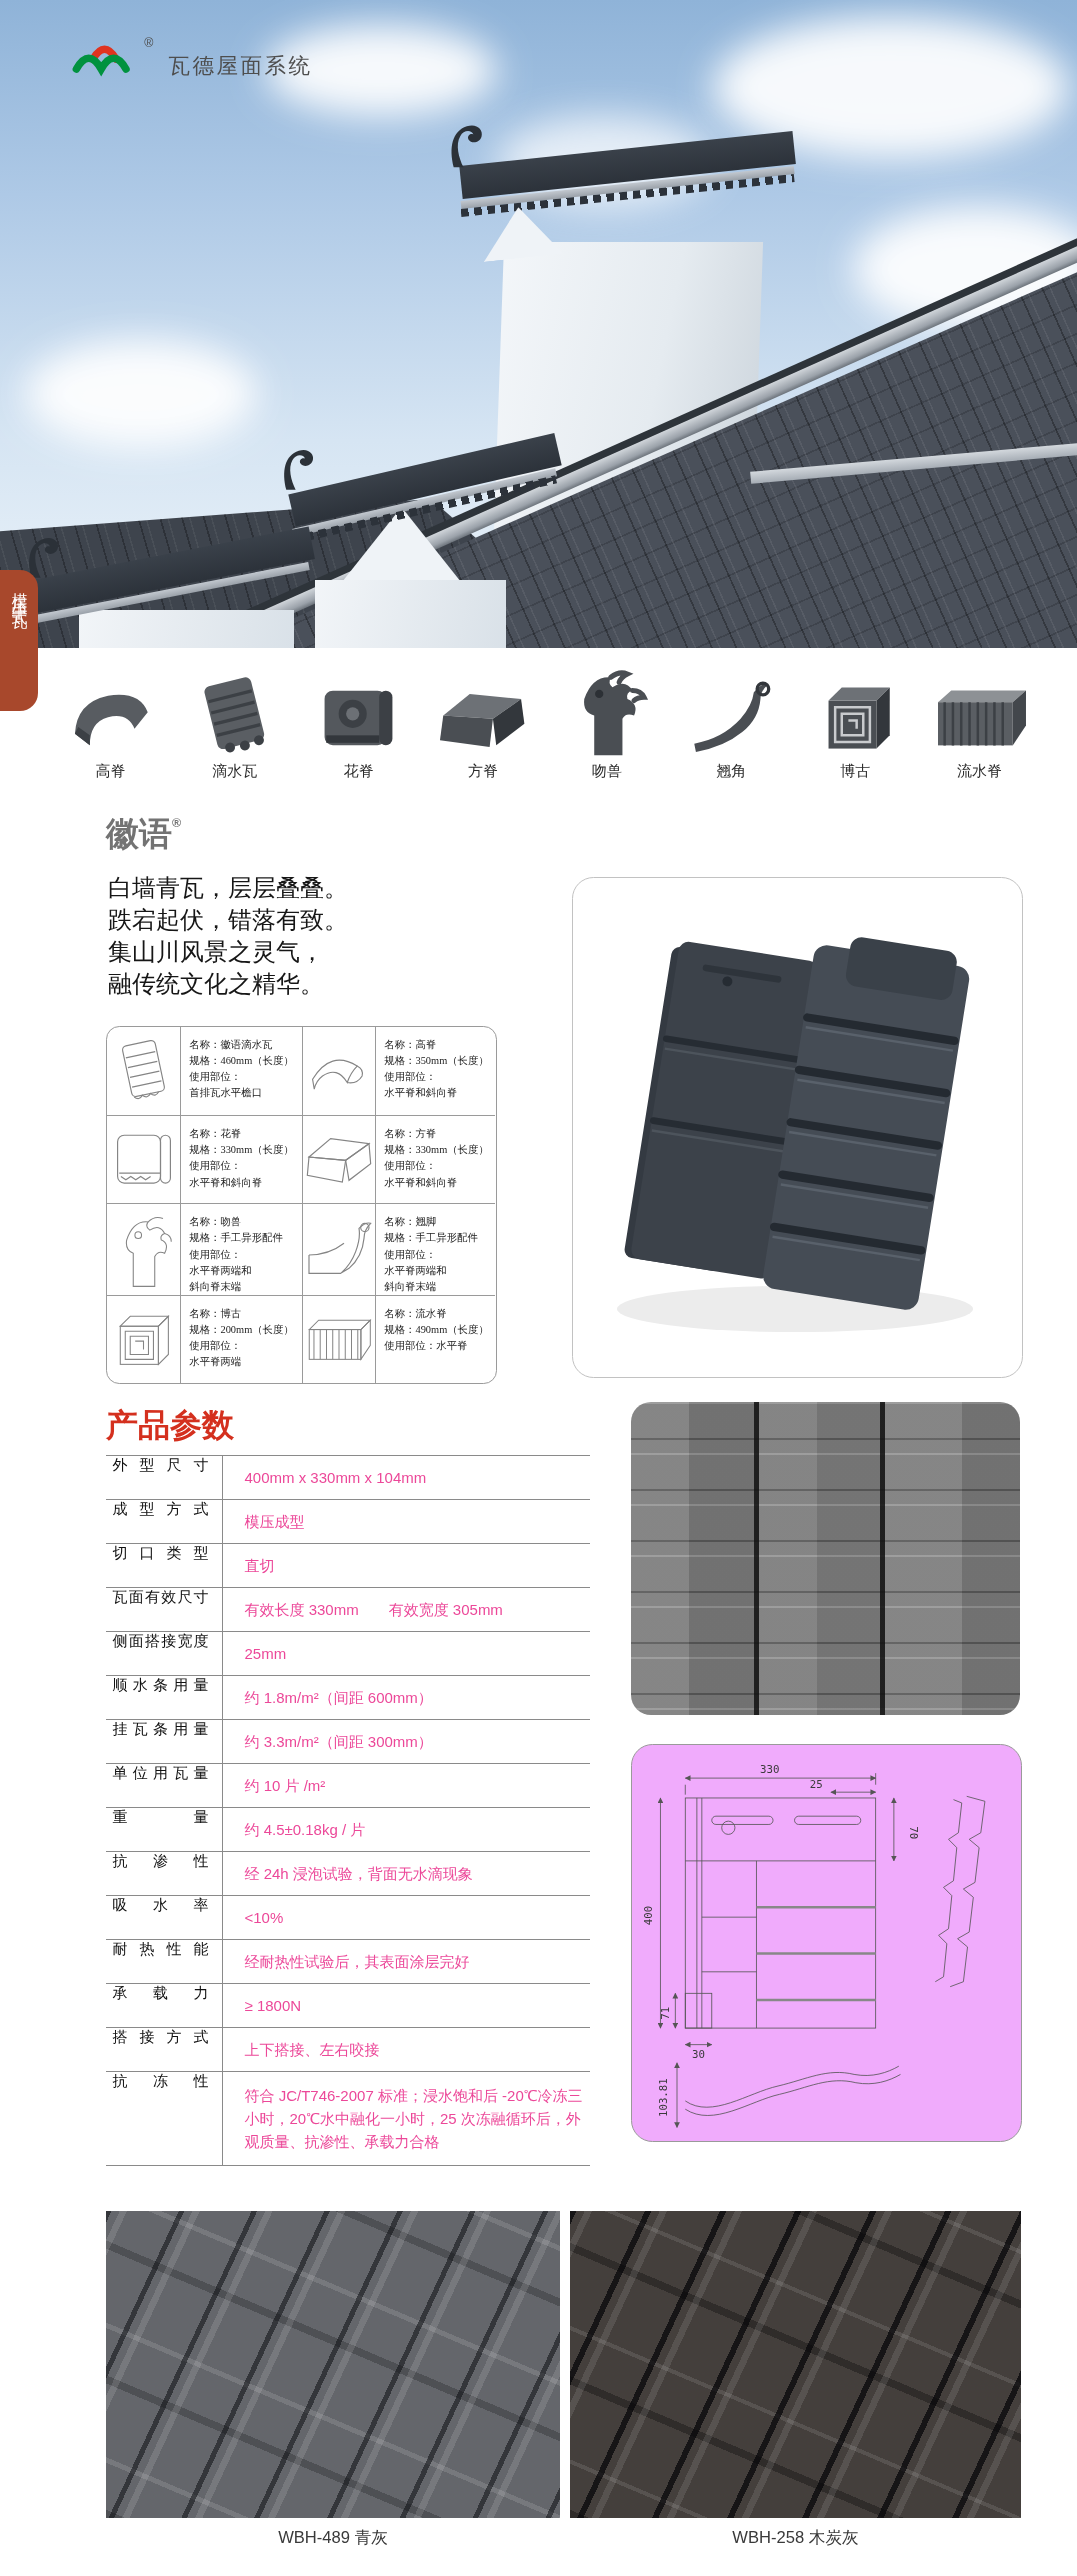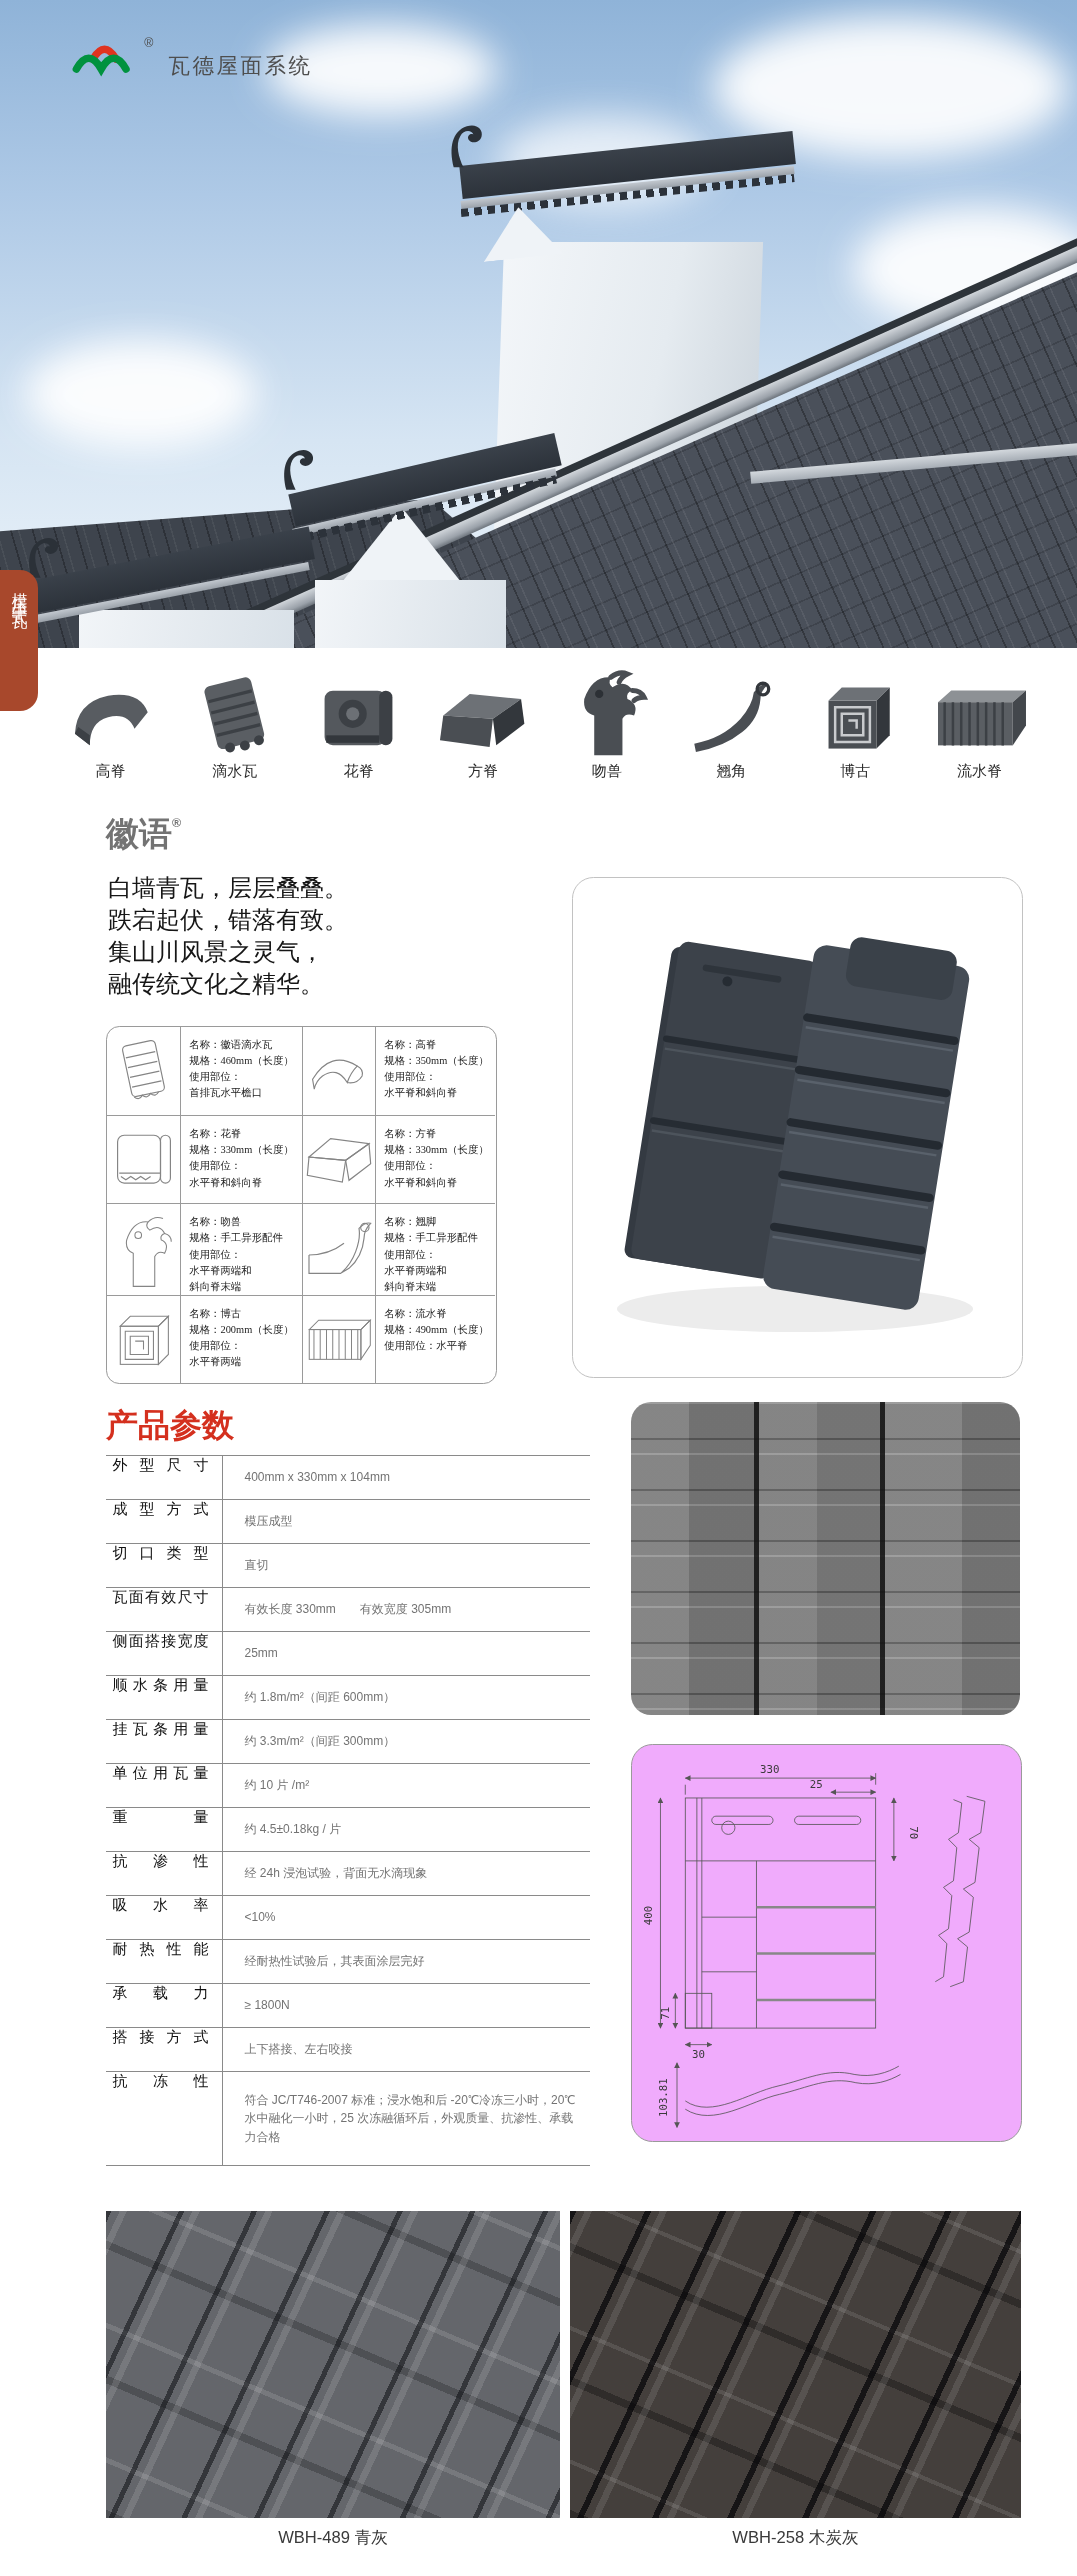--- a/index.html
+++ b/index.html
@@ -73,21 +73,21 @@
       border:0.8px solid #c2c2c2;border-radius:21.5px;overflow:hidden;}
 
   
   .params-title{position:absolute;left:106px;top:1404px;font-size:32px;font-weight:bold;color:#d4301e;text-align:right;}
   .ptable{position:absolute;left:106px;top:1455px;width:484px;}
   .prow{display:flex;border-top:0.8px solid #8a8a8a;min-height:43px;align-items:stretch;}
   .prow:last-child{border-bottom:0.8px solid #8a8a8a;}
   .plabel{width:116px;border-right:0.8px solid #8a8a8a;display:flex;align-items:flex-start;}
   .plabel span{display:block;width:96px;padding:0 10px 0 6.6px;font-size:15px;color:#111;
       text-align:justify;text-align-last:justify;}
-  .pvalue{flex:1;display:flex;align-items:center;padding:6.6px 6.6px 6.6px 21.5px;font-size:12px;color:#737373;line-height:1.55;}
+  .pvalue{flex:1;display:flex;align-items:center;padding:6.6px 6.6px 6.6px 21.5px;font-size:15px;color:#ec4899;line-height:1.55;}
 
   
   .texture-card{position:absolute;left:631px;top:1402px;width:389px;height:313px;border-radius:20px;
       background-color:#7e7e7e;
       background-image:
         linear-gradient(90deg, rgba(255,255,255,.06) 0 58px, rgba(0,0,0,.10) 58px 123px, rgba(15,15,15,.85) 123px 128px,
           rgba(255,255,255,.05) 128px 186px, rgba(0,0,0,.08) 186px 249px, rgba(15,15,15,.85) 249px 254px,
           rgba(255,255,255,.06) 254px 331px, rgba(0,0,0,.10) 331px 389px),
         repeating-linear-gradient(180deg, rgba(255,255,255,.20) 0 1.7px, rgba(0,0,0,0) 1.7px 36px, rgba(0,0,0,.28) 36px 38px, rgba(0,0,0,0) 38px 51px);}
   .drawing-card{position:absolute;left:631px;top:1744px;width:389px;height:396px;background:#f0abfc;

